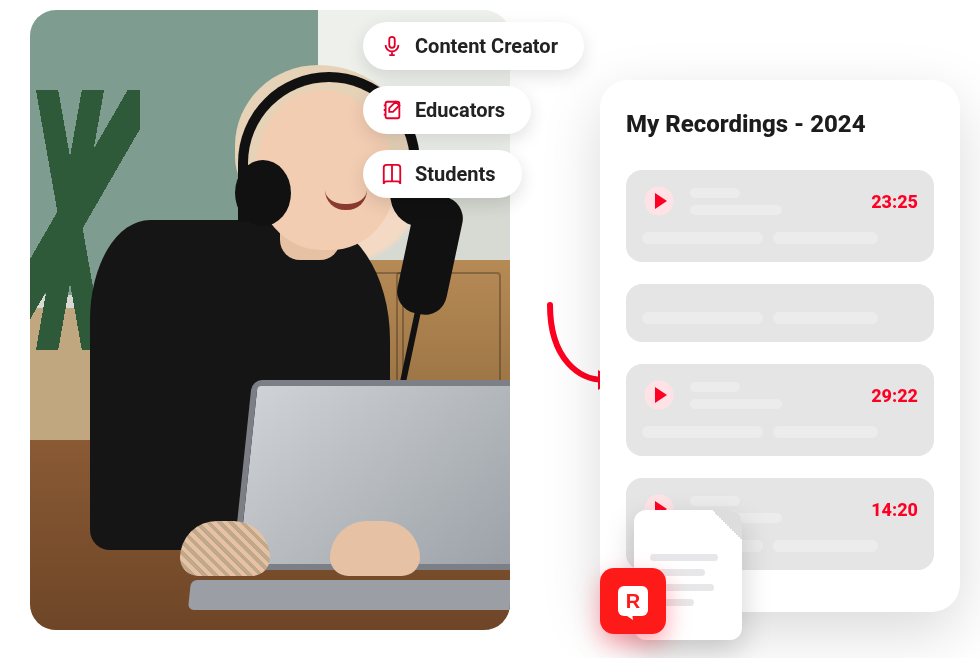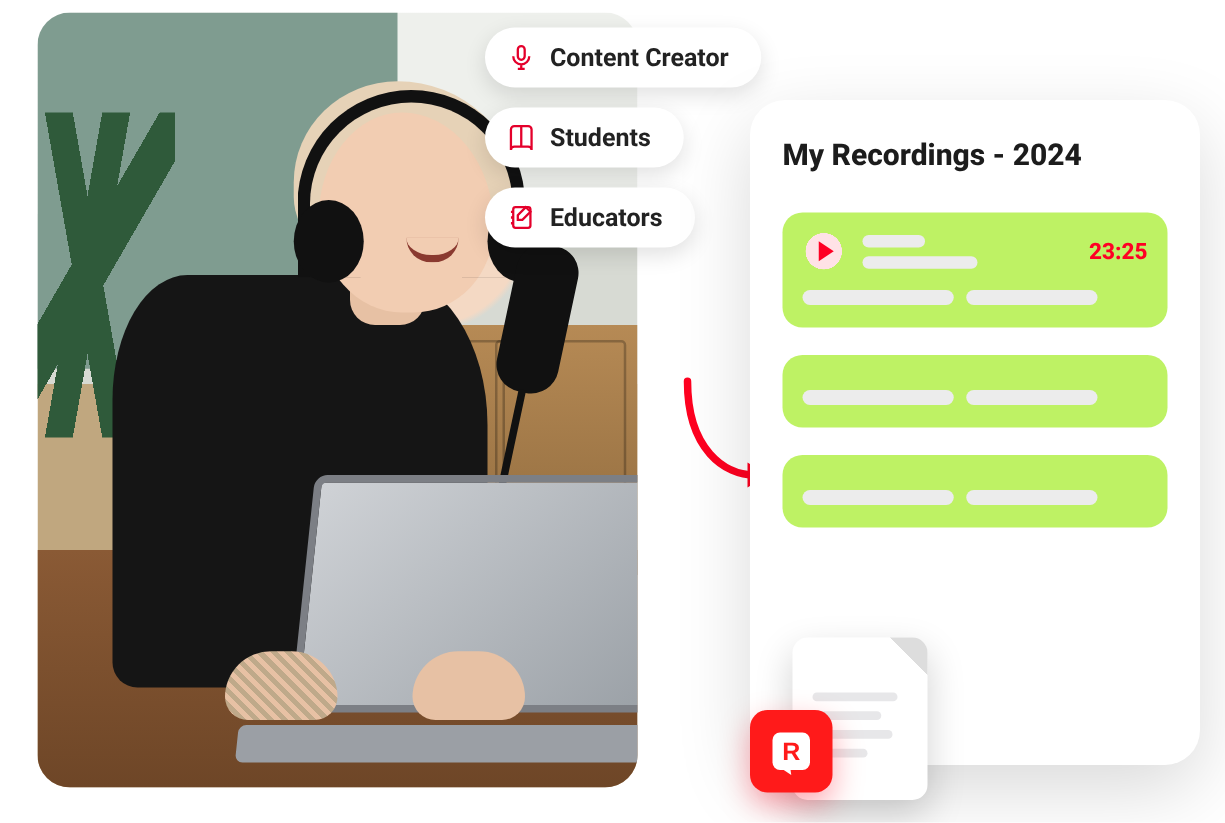--- a/index.html
+++ b/index.html
@@ -101,21 +101,21 @@
     border-radius:40px 40px 20px 20px; bottom:54px;
   }
   .hand.l{ left:150px;
     background:
       repeating-linear-gradient(45deg,#bfa98a 0 4px,#e7c1a4 4px 8px);
   }
   .hand.r{ left:300px; }
 
   
   .pills {
-    position:absolute; left:388px; top:22px;
+    position:absolute; left:363px; top:22px;
     display:flex; flex-direction:column; gap:16px;
   }
   .pill {
     display:flex; align-items:center; gap:12px;
     background:#fff; border-radius:999px;
     padding:12px 26px 12px 18px;
     box-shadow:0 6px 18px rgba(0,0,0,.12);
     font-weight:700; font-size:20px; color:#222;
     width:max-content;
   }
@@ -132,21 +132,21 @@
     position:absolute; left:600px; top:80px; width:360px; height:532px;
     background:#fff; border-radius:28px;
     box-shadow:0 20px 60px rgba(0,0,0,.15);
     padding:30px 26px;
   }
   .panel h2 {
     font-size:24px; font-weight:800; color:#1c1c1c; margin-bottom:32px;
   }
   .rec-list { display:flex; flex-direction:column; gap:22px; }
   .rec {
-    background:#bef264; border-radius:16px; padding:14px 16px 18px;
+    background:#e5e5e5; border-radius:16px; padding:14px 16px 18px;
     position:relative;
   }
   .rec-top { display:flex; align-items:center; gap:14px; }
   .play {
     width:34px; height:34px; border-radius:50%;
     background: radial-gradient(circle,#ffe2e6 60%, transparent 61%);
     display:flex; align-items:center; justify-content:center;
     flex:0 0 34px;
   }
   .play::before{
@@ -223,33 +223,33 @@
       <svg viewBox="0 0 24 24">
           <rect x="9" y="2" width="6" height="12" rx="3"></rect>
           <path d="M5 11a7 7 0 0 0 14 0M12 18v4M9 22h6"></path>
         </svg>
     </span>
     <span>Content Creator</span>
   </div>
   <div class="pill">
     <span class="ico">
       <svg viewBox="0 0 24 24">
-          <path d="M3 5a3 3 0 0 1 3-3h6v18H6a3 3 0 0 0-3 3zM21 5a3 3 0 0 0-3-3h-6v18h6a3 3 0 0 1 3 3z"></path>
-        </svg>
-    </span>
-    <span>Students</span>
-  </div>
-  <div class="pill">
-    <span class="ico">
-      <svg viewBox="0 0 24 24">
           <rect x="5" y="3" width="15" height="18" rx="2"></rect>
           <path d="M5 7h-2M5 12h-2M5 17h-2M16 3l4 4-7 7h-4v-4z"></path>
         </svg>
     </span>
     <span>Educators</span>
+  </div>
+  <div class="pill">
+    <span class="ico">
+      <svg viewBox="0 0 24 24">
+          <path d="M3 5a3 3 0 0 1 3-3h6v18H6a3 3 0 0 0-3 3zM21 5a3 3 0 0 0-3-3h-6v18h6a3 3 0 0 1 3 3z"></path>
+        </svg>
+    </span>
+    <span>Students</span>
   </div>
 </div>
 
 <div class="arrow">
   <svg viewBox="0 0 80 100" width="80" height="100">
     <path d="M10 5 C 10 60, 40 80, 64 80" stroke="#ff0020" stroke-width="6" fill="none" stroke-linecap="round"></path>
     <path d="M58 70 L74 80 L58 90 Z" fill="#ff0020"></path>
   </svg>
 </div>
 
@@ -273,26 +273,48 @@
     </div>
 
     <div class="rec">
       <div class="skel-row">
         <div class="skel a"></div>
           <div class="skel b"></div>
       </div>
     </div>
 
     <div class="rec">
+      <div class="rec-top">
+        <div class="play"></div>
+        <div class="skel-lines">
+          <div class="skel s1"></div>
+            <div class="skel s2"></div>
+        </div>
+        <div class="time">29:22</div>
+      </div>
       <div class="skel-row">
         <div class="skel a"></div>
           <div class="skel b"></div>
       </div>
     </div>
 
+    <div class="rec">
+      <div class="rec-top">
+        <div class="play"></div>
+        <div class="skel-lines">
+          <div class="skel s1"></div>
+            <div class="skel s2"></div>
+        </div>
+        <div class="time">14:20</div>
+      </div>
+      <div class="skel-row">
+        <div class="skel a"></div>
+          <div class="skel b"></div>
+      </div>
+    </div>
 
   </div>
 </div>
 
 <div class="doc-stack">
   <div class="doc">
     <div class="dl w1"></div>
       <div class="dl w2"></div>
       <div class="dl w3"></div>
       <div class="dl w4"></div>

